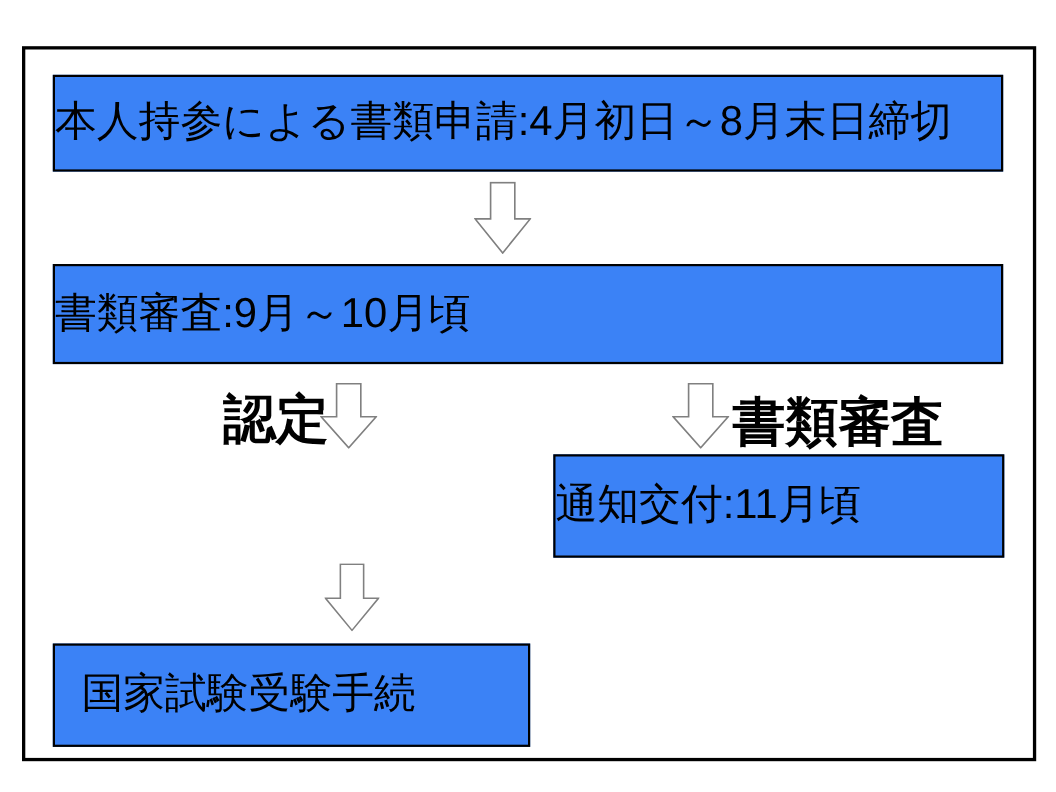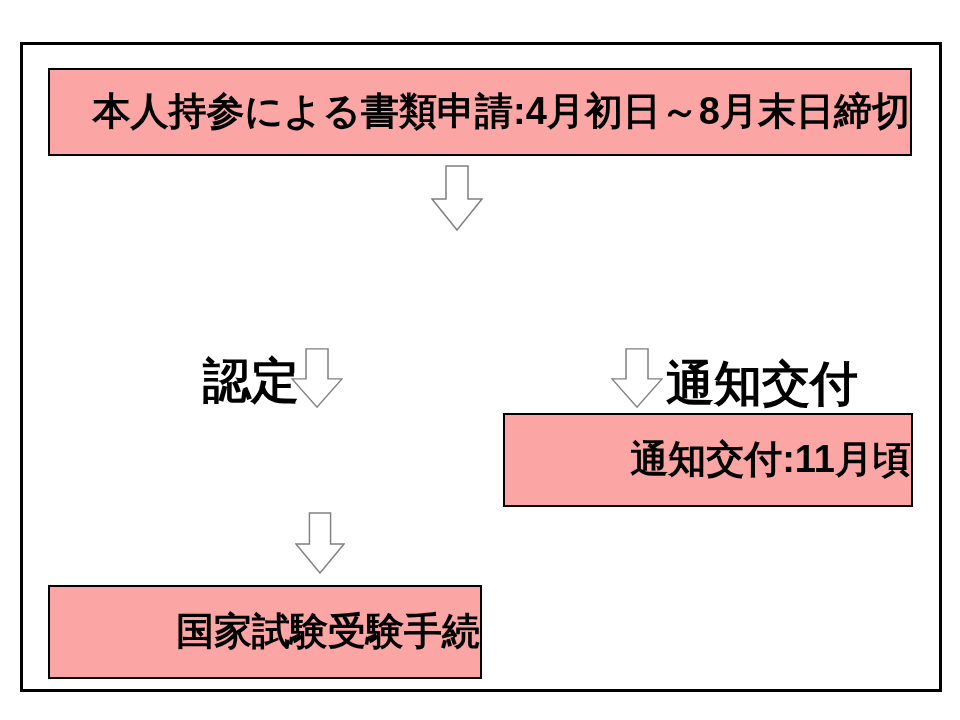--- a/index.html
+++ b/index.html
@@ -21,26 +21,26 @@
     left: 20px;
     top: 42px;
     width: 916px;
     height: 644px;
     border: 3px solid #000000;
     background: #ffffff;
   }
   .box {
     position: absolute;
     border: 2px solid #000000;
-    background: #fca5a5;
+    background: #3b82f6;
     display: flex;
     align-items: center;
-    justify-content: flex-end;
+    justify-content: flex-start;
     text-align: center;
-    font-weight: bold;
+    font-weight: normal;
     font-size: 38px;
     line-height: 1.15;
     white-space: nowrap;
   }
   .box-application { left: 48px;  top: 68px;  width: 860px; height: 84px; }
   .box-screening   { left: 48px;  top: 240px; width: 860px; height: 87px; }
   .box-certificate { left: 48px;  top: 413px; width: 406px; height: 90px; }
   .box-notice      { left: 503px; top: 413px; width: 406px; height: 90px; }
   .box-exam        { left: 48px;  top: 585px; width: 406px; height: 90px; padding-left: 24px; }
 
@@ -72,39 +72,42 @@
   <div class="box box-application">
     <span>本人持参による書類申請:4月初日～8月末日締切</span>
   </div>
 
   <div class="arrow arrow-1">
     <svg width="52" height="66" viewBox="0 0 52 66" aria-hidden="true">
       <path d="M15 1 H37 V34 H51 L26 65 L1 34 H15 Z" fill="#ffffff" stroke="#808080" stroke-width="1.5" stroke-linejoin="miter"></path>
     </svg>
   </div>
 
+  <div class="box box-screening">
+    <span>書類審査:9月～10月頃</span>
+  </div>
 
   <div class="branch-label label-approved">
     <span>認定</span>
   </div>
 
   <div class="arrow arrow-2">
     <svg width="52" height="60" viewBox="0 0 52 66" preserveAspectRatio="none" aria-hidden="true">
       <path d="M15 1 H37 V34 H51 L26 65 L1 34 H15 Z" fill="#ffffff" stroke="#808080" stroke-width="1.5" stroke-linejoin="miter"></path>
     </svg>
   </div>
 
   <div class="arrow arrow-3">
     <svg width="52" height="60" viewBox="0 0 52 66" preserveAspectRatio="none" aria-hidden="true">
       <path d="M15 1 H37 V34 H51 L26 65 L1 34 H15 Z" fill="#ffffff" stroke="#808080" stroke-width="1.5" stroke-linejoin="miter"></path>
     </svg>
   </div>
 
   <div class="branch-label label-not-approved">
-    <span>通知交付</span>
+    <span>書類審査</span>
   </div>
 
 
   <div class="box box-notice">
     <span>通知交付:11月頃</span>
   </div>
 
   <div class="arrow arrow-4">
     <svg width="50" height="62" viewBox="0 0 52 66" preserveAspectRatio="none" aria-hidden="true">
       <path d="M15 1 H37 V34 H51 L26 65 L1 34 H15 Z" fill="#ffffff" stroke="#808080" stroke-width="1.5" stroke-linejoin="miter"></path>

